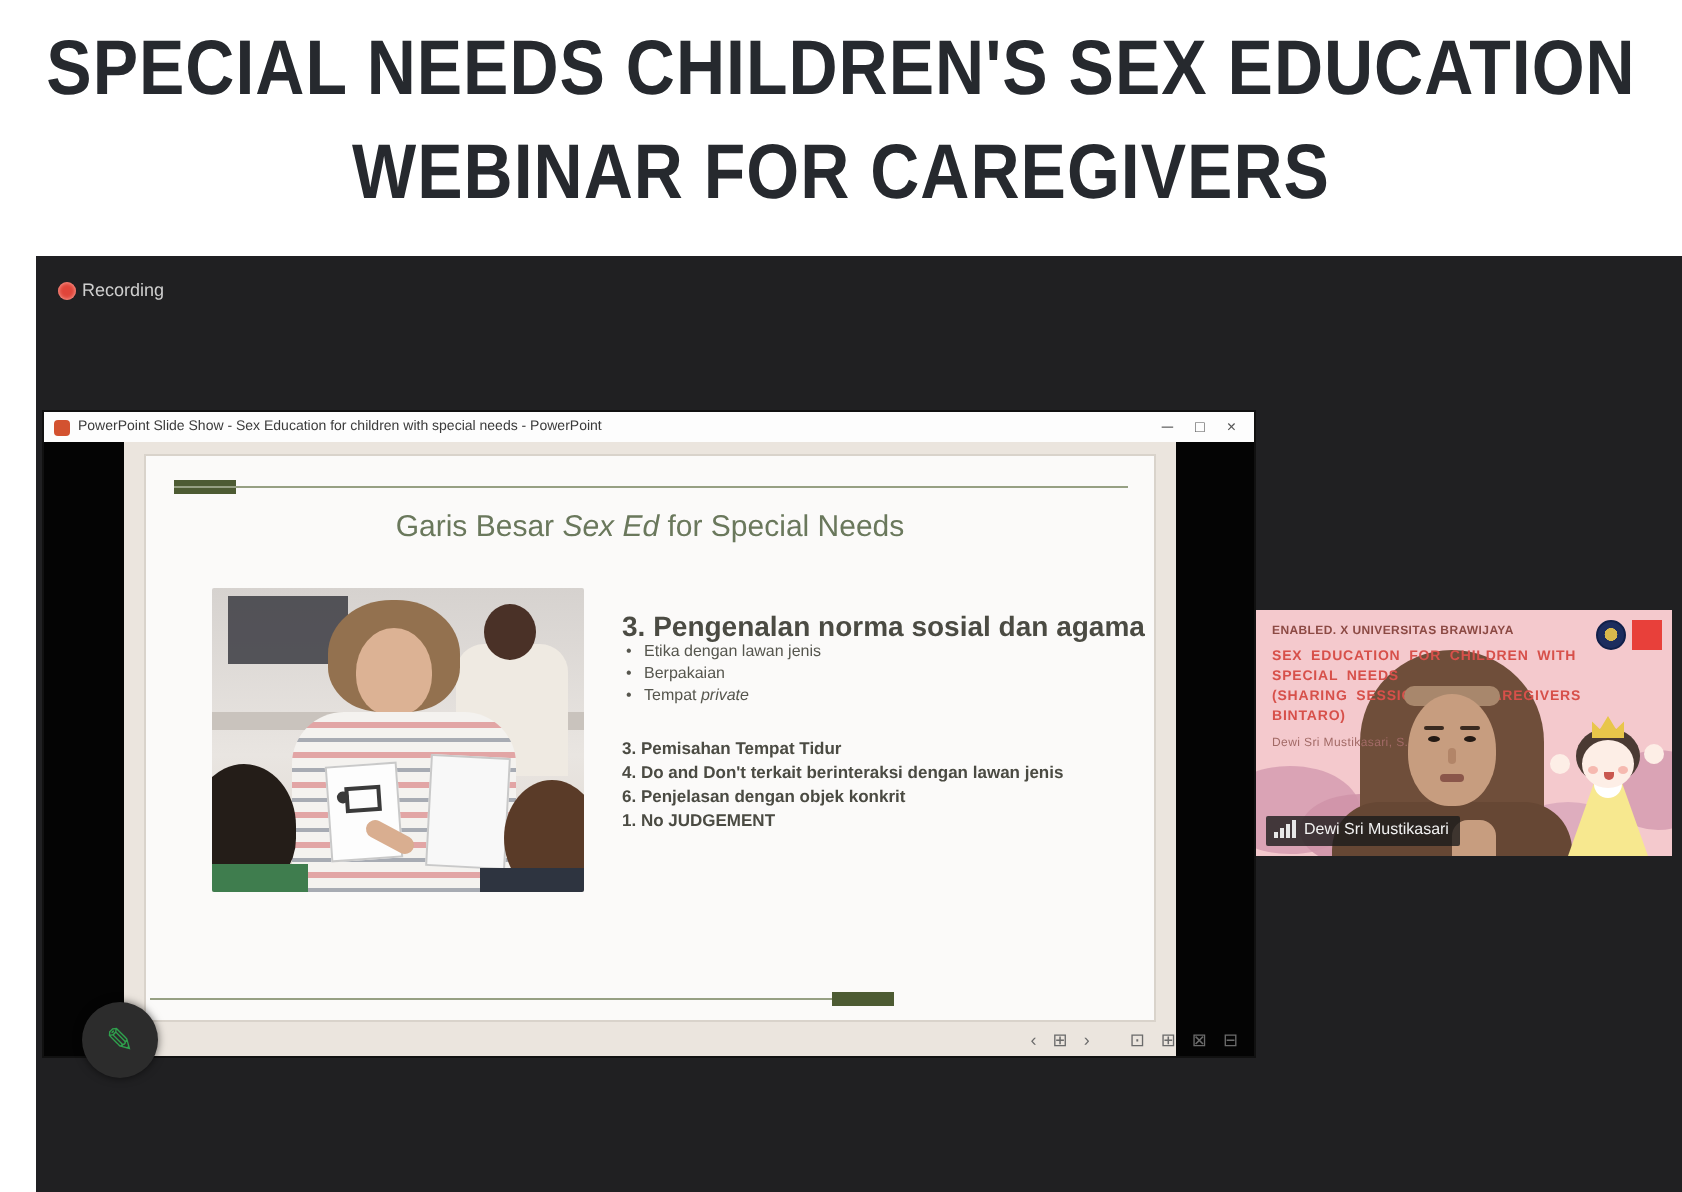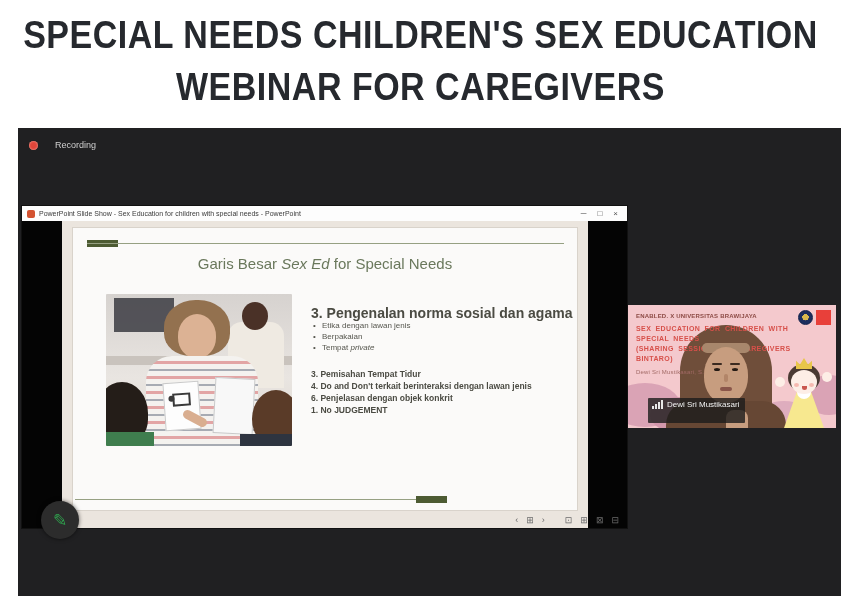--- a/index.html
+++ b/index.html
@@ -7,21 +7,21 @@
   .poster { position:relative; width:841px; height:596px; background:#fff; }
 
   
   .main-title { position:absolute; top:8px; left:0; right:0; text-align:center;
     font-weight:700; font-size:34px; line-height:46px; color:#26292e; letter-spacing:.5px;
     transform:scaleY(1.14); transform-origin:top center; }
 
   
   .stage { position:absolute; left:18px; top:128px; width:823px; height:468px; background:#202022; }
 
-  .recording { position:absolute; left:11px; top:12px; display:flex; align-items:center; gap:17px; }
+  .recording { position:absolute; left:11px; top:12px; display:flex; align-items:center; gap:3px; }
   .rec-dot { width:9px; height:9px; border-radius:50%; background:#e0453a; box-shadow:inset 0 0 2px #ffb3a8; }
   .rec-label { font-size:9px; color:#cfcfcf; }
 
   
   .ppt { position:absolute; left:4px; top:78px; width:605px; height:322px; box-shadow:0 0 0 1px #111; }
   .ppt-titlebar { height:15px; background:#fdfdfd; display:flex; align-items:center; padding:0 5px; gap:4px; }
   .ppt-icon { width:8px; height:8px; background:#d35230; border-radius:2px; flex:0 0 auto; }
   .ppt-title { font-size:7px; color:#3a3a3a; white-space:nowrap; overflow:hidden; flex:1 1 auto; }
   .win-btns { display:flex; gap:11px; color:#555; font-size:8px; padding-right:4px; }
   .win-btn { cursor:default; line-height:15px; }
@@ -124,22 +124,22 @@
   .pr-face { left:16px; top:9px; width:26px; height:24px; background:#fdeee6; border-radius:50%; }
   .pr-cheek-l { left:3px; top:13px; width:5px; height:4px; background:#f6b9b0; border-radius:50%; }
   .pr-cheek-r { left:18px; top:13px; width:5px; height:4px; background:#f6b9b0; border-radius:50%; }
   .pr-mouth { left:11px; top:16px; width:5px; height:4px; background:#c9574f; border-radius:0 0 5px 5px; }
   .pr-arm-l { left:0px; top:16px; width:10px; height:10px; background:#fdeee6; border-radius:50%; }
   .pr-arm-r { left:47px; top:11px; width:10px; height:10px; background:#fdeee6; border-radius:50%; }
   .pr-dress { left:9px; top:31px; width:40px; height:36px; background:#f7e88f;
     clip-path:polygon(32% 0,68% 0,100% 100%,0 100%); }
   .pr-collar { left:22px; top:31px; width:14px; height:7px; background:#ffffff; border-radius:0 0 7px 7px; }
 
-  .name-tag { left:20px; bottom:5px; background:rgba(28,28,28,.8); display:flex; align-items:flex-start; gap:4px;
-    padding:2px 6px 14px 4px; z-index:5; border-radius:1px; }
+  .name-tag { left:5px; bottom:5px; background:rgba(28,28,28,.8); display:flex; align-items:flex-start; gap:4px;
+    padding:2px 6px 4px 4px; z-index:5; border-radius:1px; }
   .name-tag div { position:static; }
   .signal-icon { display:flex; align-items:flex-end; gap:1px; height:9px; }
   .signal-icon i { display:block; width:2px; background:#e8e8e8; }
   .signal-icon i:nth-child(1){height:3px;} .signal-icon i:nth-child(2){height:5px;}
   .signal-icon i:nth-child(3){height:7px;} .signal-icon i:nth-child(4){height:9px;}
   .name-text { font-size:8px; color:#f2f2f2; white-space:nowrap; }
 </style>
 </head>
 <body>
 

